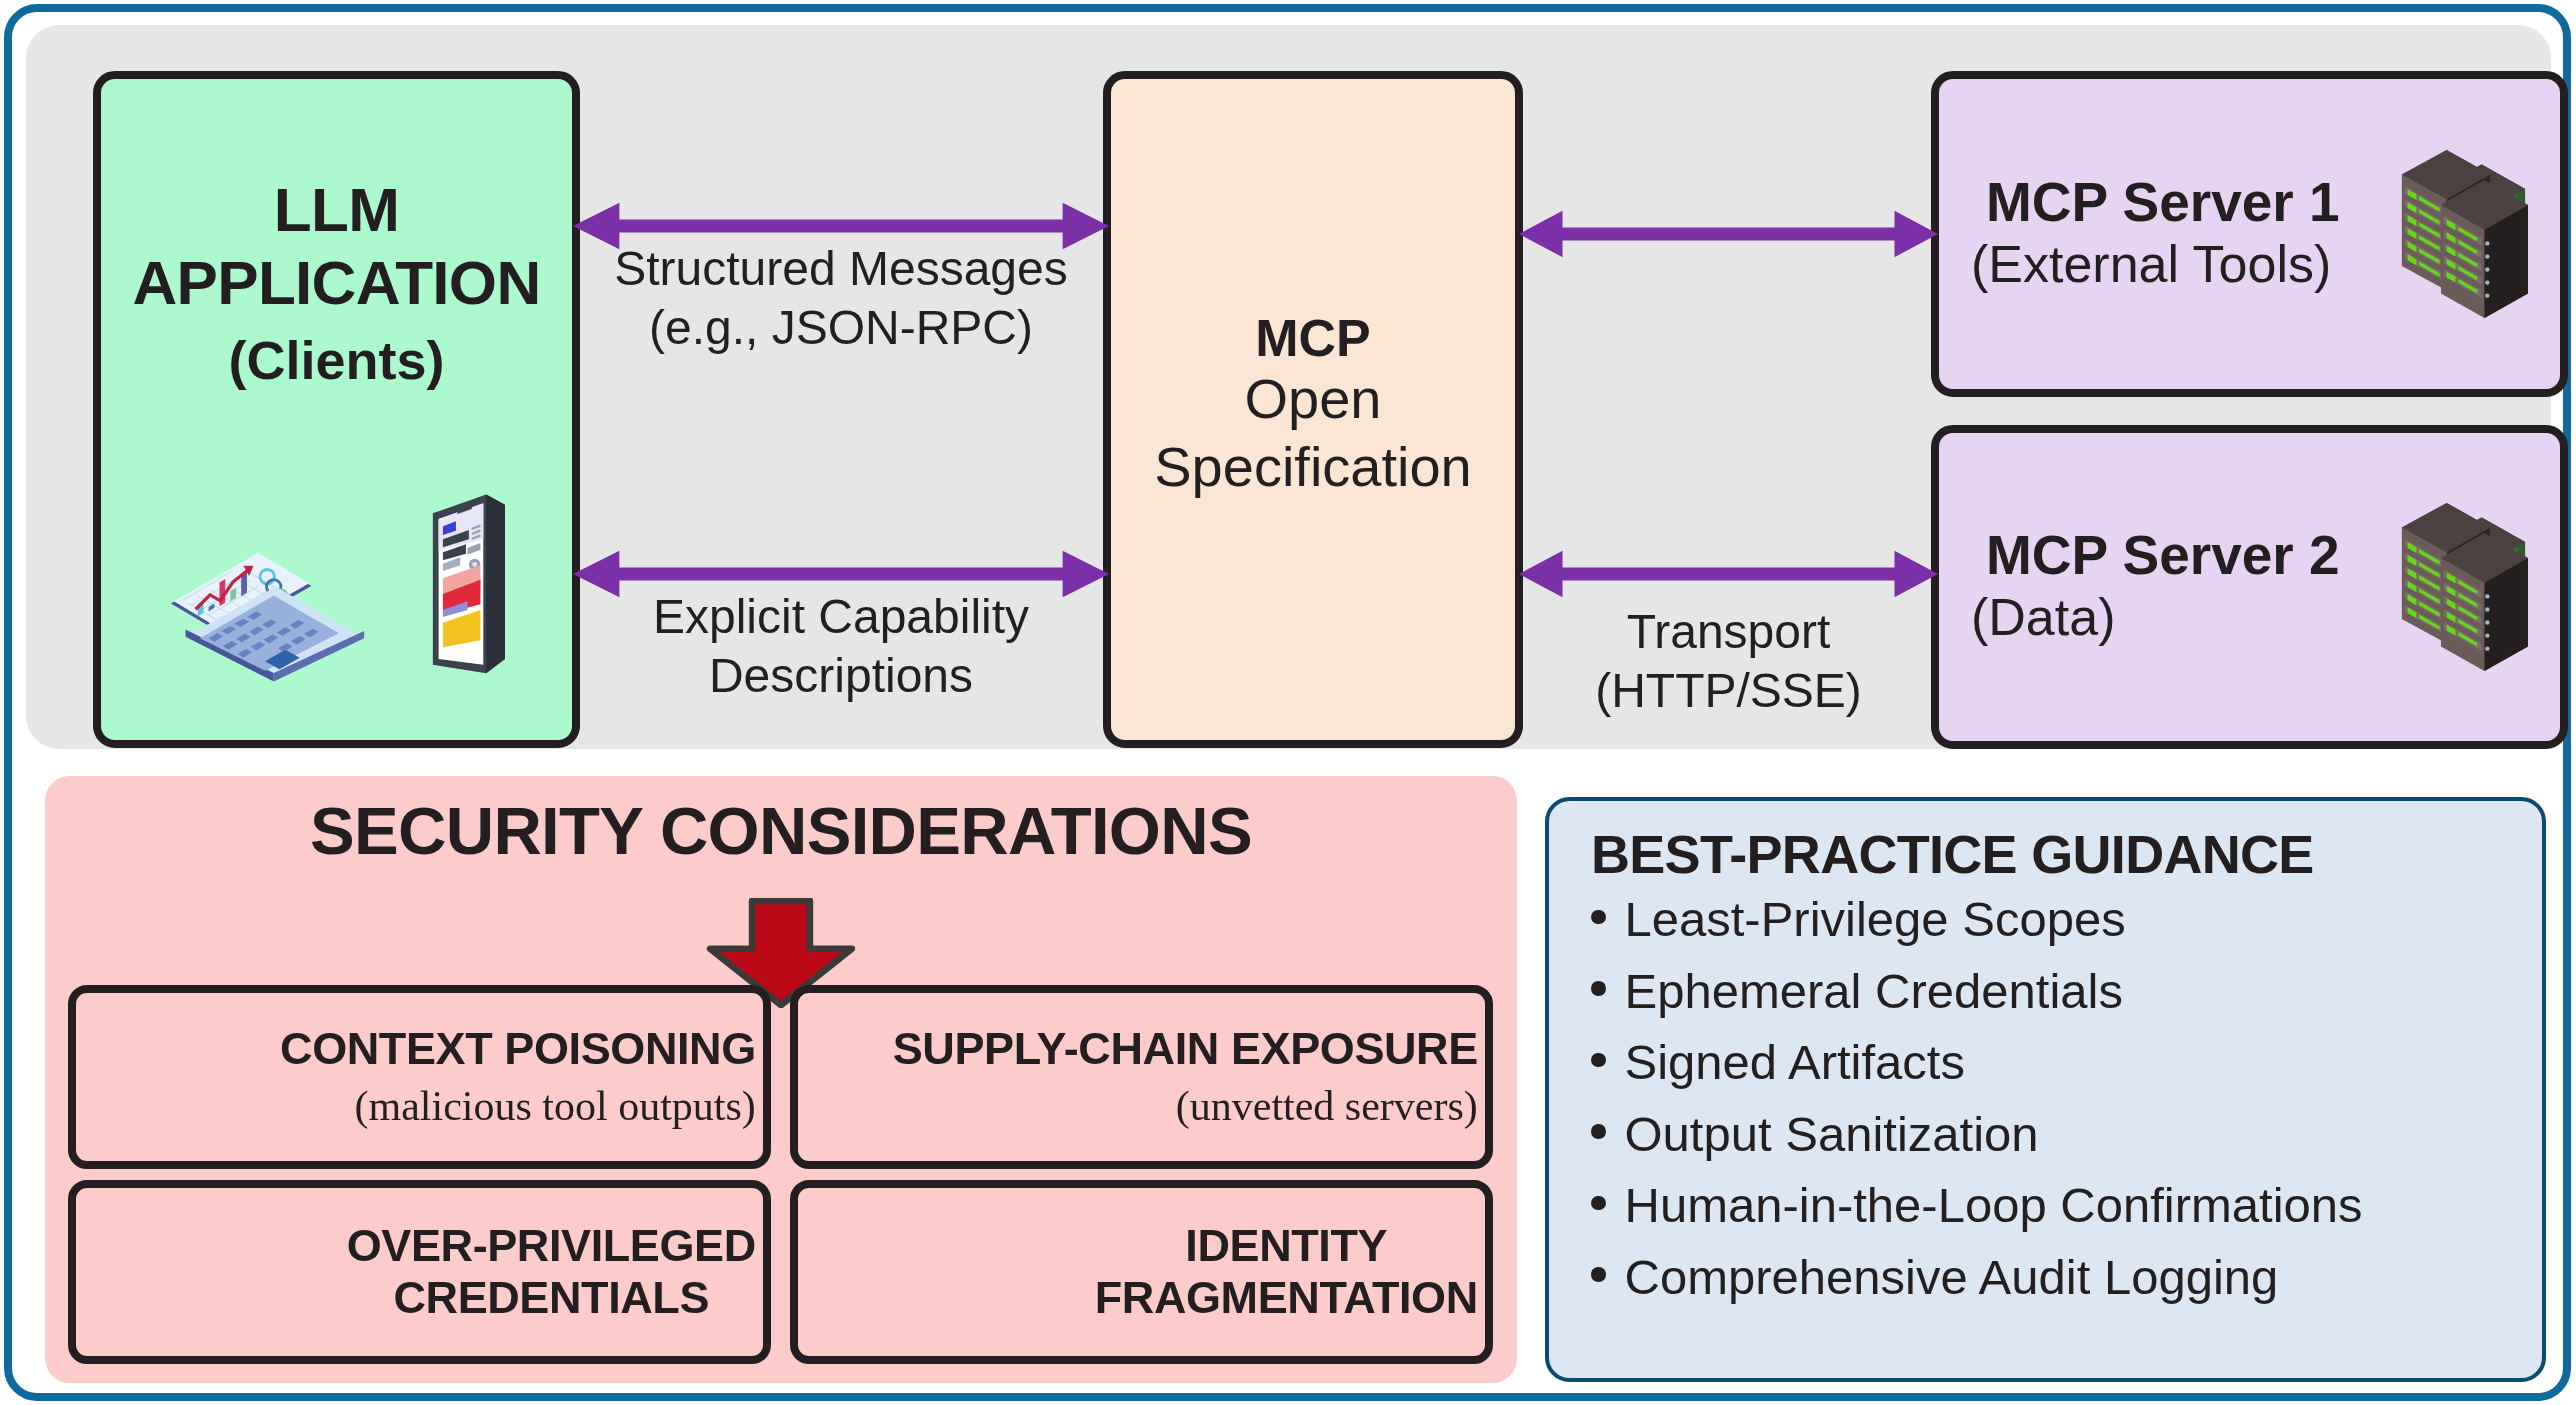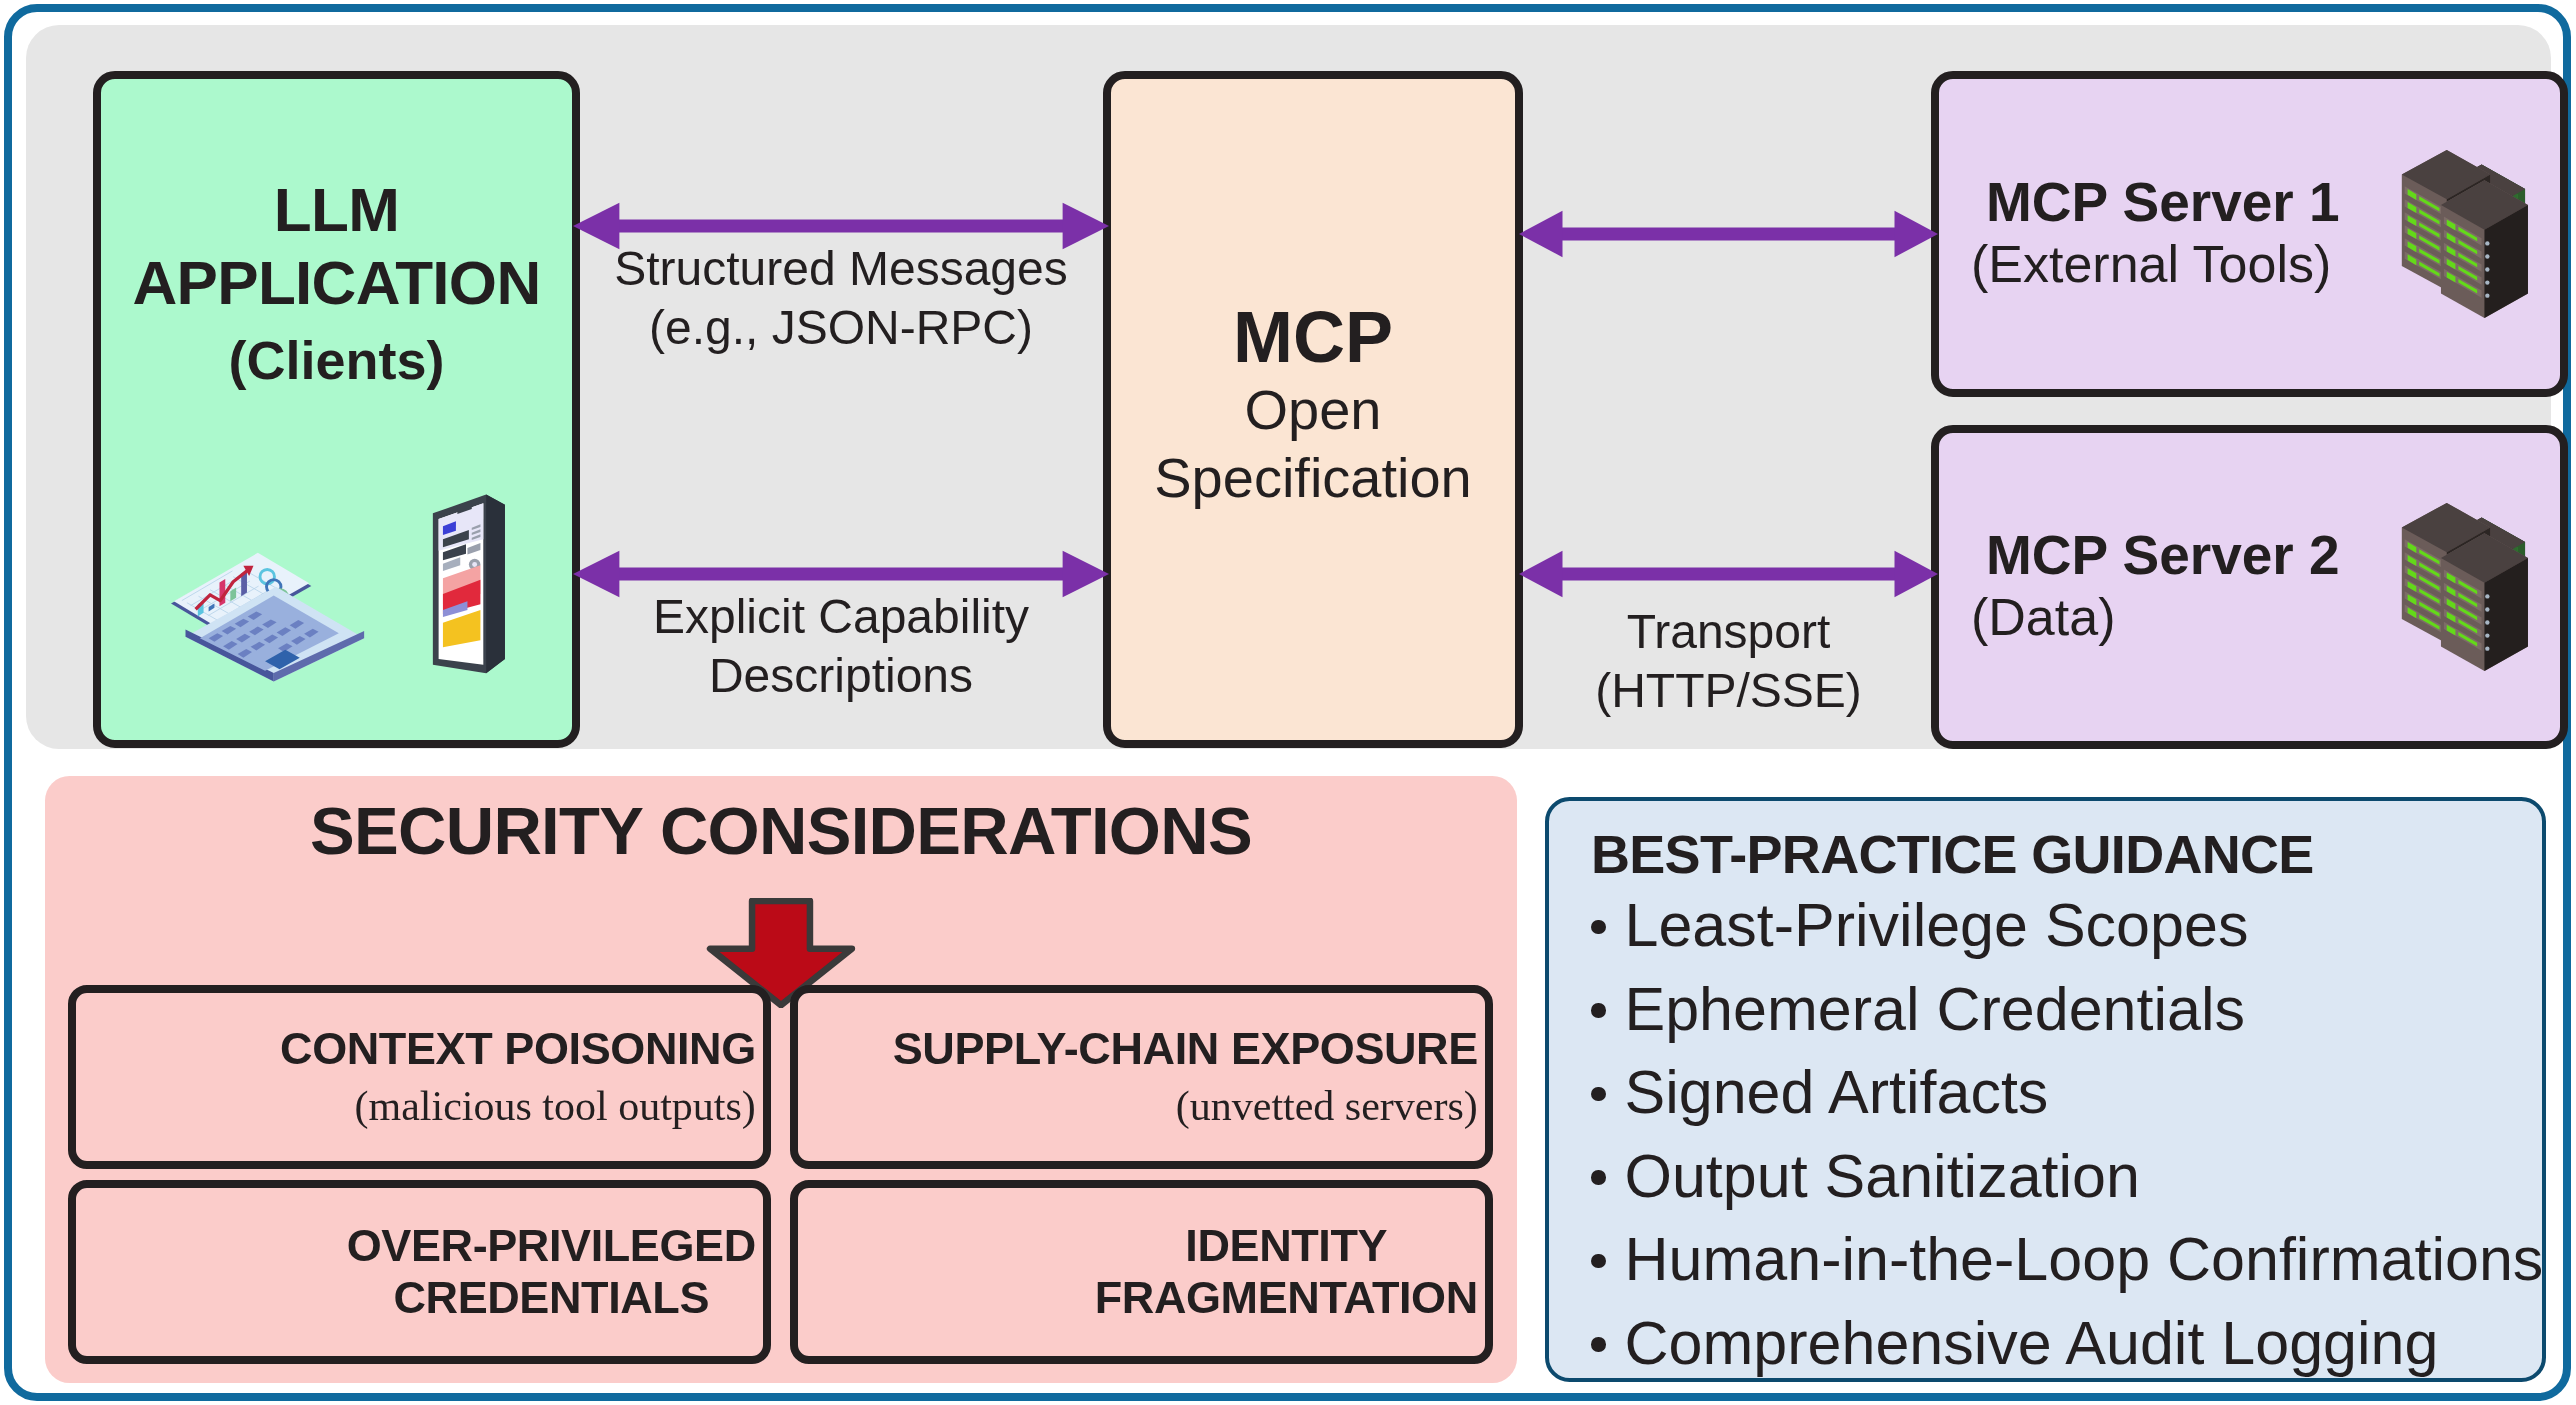--- a/index.html
+++ b/index.html
@@ -79,21 +79,21 @@
   }
 
   
   .mcp-box {
     left: 1077px; top: 46px;
     width: 420px; height: 677px;
     background: #fbe5d3;
     justify-content: center;
     padding-bottom: 5.8px;
   }
-  .mcp-title { font-size: 72px; font-weight: bold; line-height: 1.05; }
+  .mcp-title { font-size: 52px; font-weight: bold; line-height: 1.05; }
   .mcp-line  { font-size: 56px; line-height: 1.22; font-weight: normal; }
 
   
   .srv-box {
     left: 1905px;
     width: 637px;
     background: #e7d3f2;
     flex-direction: row;
     justify-content: space-between;
     padding: 0 19px 0 32px;
@@ -174,21 +174,21 @@
   }
   .bp-title {
     font-size: 54px;
     font-weight: bold;
     letter-spacing: -0.7px;
     margin-bottom: 10px;
     white-space: nowrap;
   }
   .bp-list { list-style: none; }
   .bp-item {
-    font-size: 61px;
+    font-size: 49px;
     line-height: 1.0;
     margin-bottom: 22.5px;
     display: flex;
     align-items: baseline;
     white-space: nowrap;
   }
   .bp-bullet {
     display: inline-block;
     width: 14.5px; height: 14.5px;
     border-radius: 50%;

